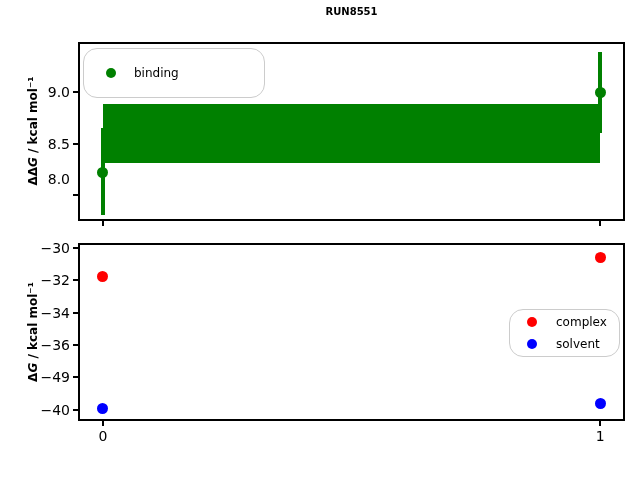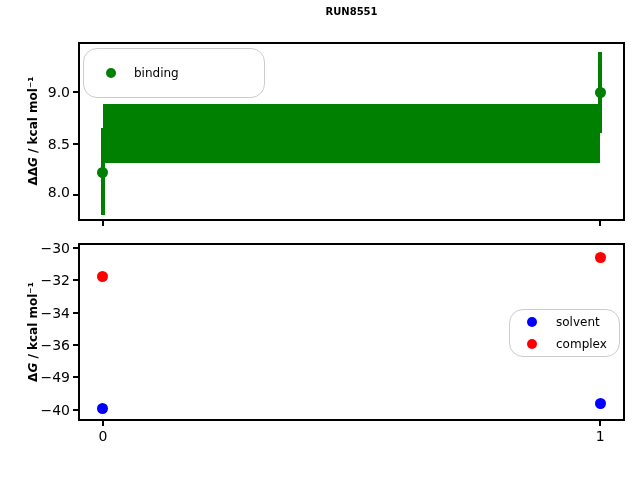--- a/index.html
+++ b/index.html
@@ -70,36 +70,36 @@
       <span class="lglyph">
           <span class="ldot" style="background-color: rgb(0, 128, 0);"></span>
         </span>
       <span class="llabel">binding</span>
     </div>
   </div>
 
   <div class="legend" id="legend-1">
     <div class="lrow">
       <span class="lglyph">
+          <span class="ldot" style="background-color: rgb(255, 0, 0);"></span>
+        </span>
+      <span class="llabel">complex</span>
+    </div>
+    <div class="lrow">
+      <span class="lglyph">
           <span class="ldot" style="background-color: rgb(0, 0, 255);"></span>
         </span>
       <span class="llabel">solvent</span>
-    </div>
-    <div class="lrow">
-      <span class="lglyph">
-          <span class="ldot" style="background-color: rgb(255, 0, 0);"></span>
-        </span>
-      <span class="llabel">complex</span>
     </div>
   </div>
 
 <div class="tickmark" style="left: 101.864px; top: 221px; width: 2px; height: 5px;"></div>
     <div class="tickmark" style="left: 599.136px; top: 221px; width: 2px; height: 5px;"></div>
     <div class="tickmark" style="left: 73px; top: 194.282px; width: 5px; height: 2px;"></div>
-    <div class="ticklabel ytl" style="left: 36px; top: 185px;">8.0</div>
+    <div class="ticklabel ytl" style="left: 36px; top: 172px;">8.0</div>
     <div class="tickmark" style="left: 73px; top: 142.845px; width: 5px; height: 2px;"></div>
     <div class="ticklabel ytl" style="left: 36px; top: 136.845px;">8.5</div>
     <div class="tickmark" style="left: 73px; top: 91.408px; width: 5px; height: 2px;"></div>
     <div class="ticklabel ytl" style="left: 36px; top: 85.408px;">9.0</div>
     <div class="dotline" style="left: 102.864px; top: 132.557px; width: 497.273px; border-top-color: rgb(0, 128, 0);"></div>
     <div class="band" style="left: 102.864px; top: 103.724px; width: 497.273px; height: 59.6667px; background: rgb(0, 128, 0);"></div>
     <div class="errbar" style="left: 100.864px; top: 128.414px; width: 4px; height: 86.4138px; background: rgb(0, 128, 0);"></div>
     <div class="errbar" style="left: 598.136px; top: 52.2874px; width: 4px; height: 80.2414px; background: rgb(0, 128, 0);"></div>
     <div class="marker" style="left: 97.3636px; top: 167.149px; width: 11px; height: 11px; background: rgb(0, 128, 0);"></div>
     <div class="marker" style="left: 594.636px; top: 86.908px; width: 11px; height: 11px; background: rgb(0, 128, 0);"></div>

